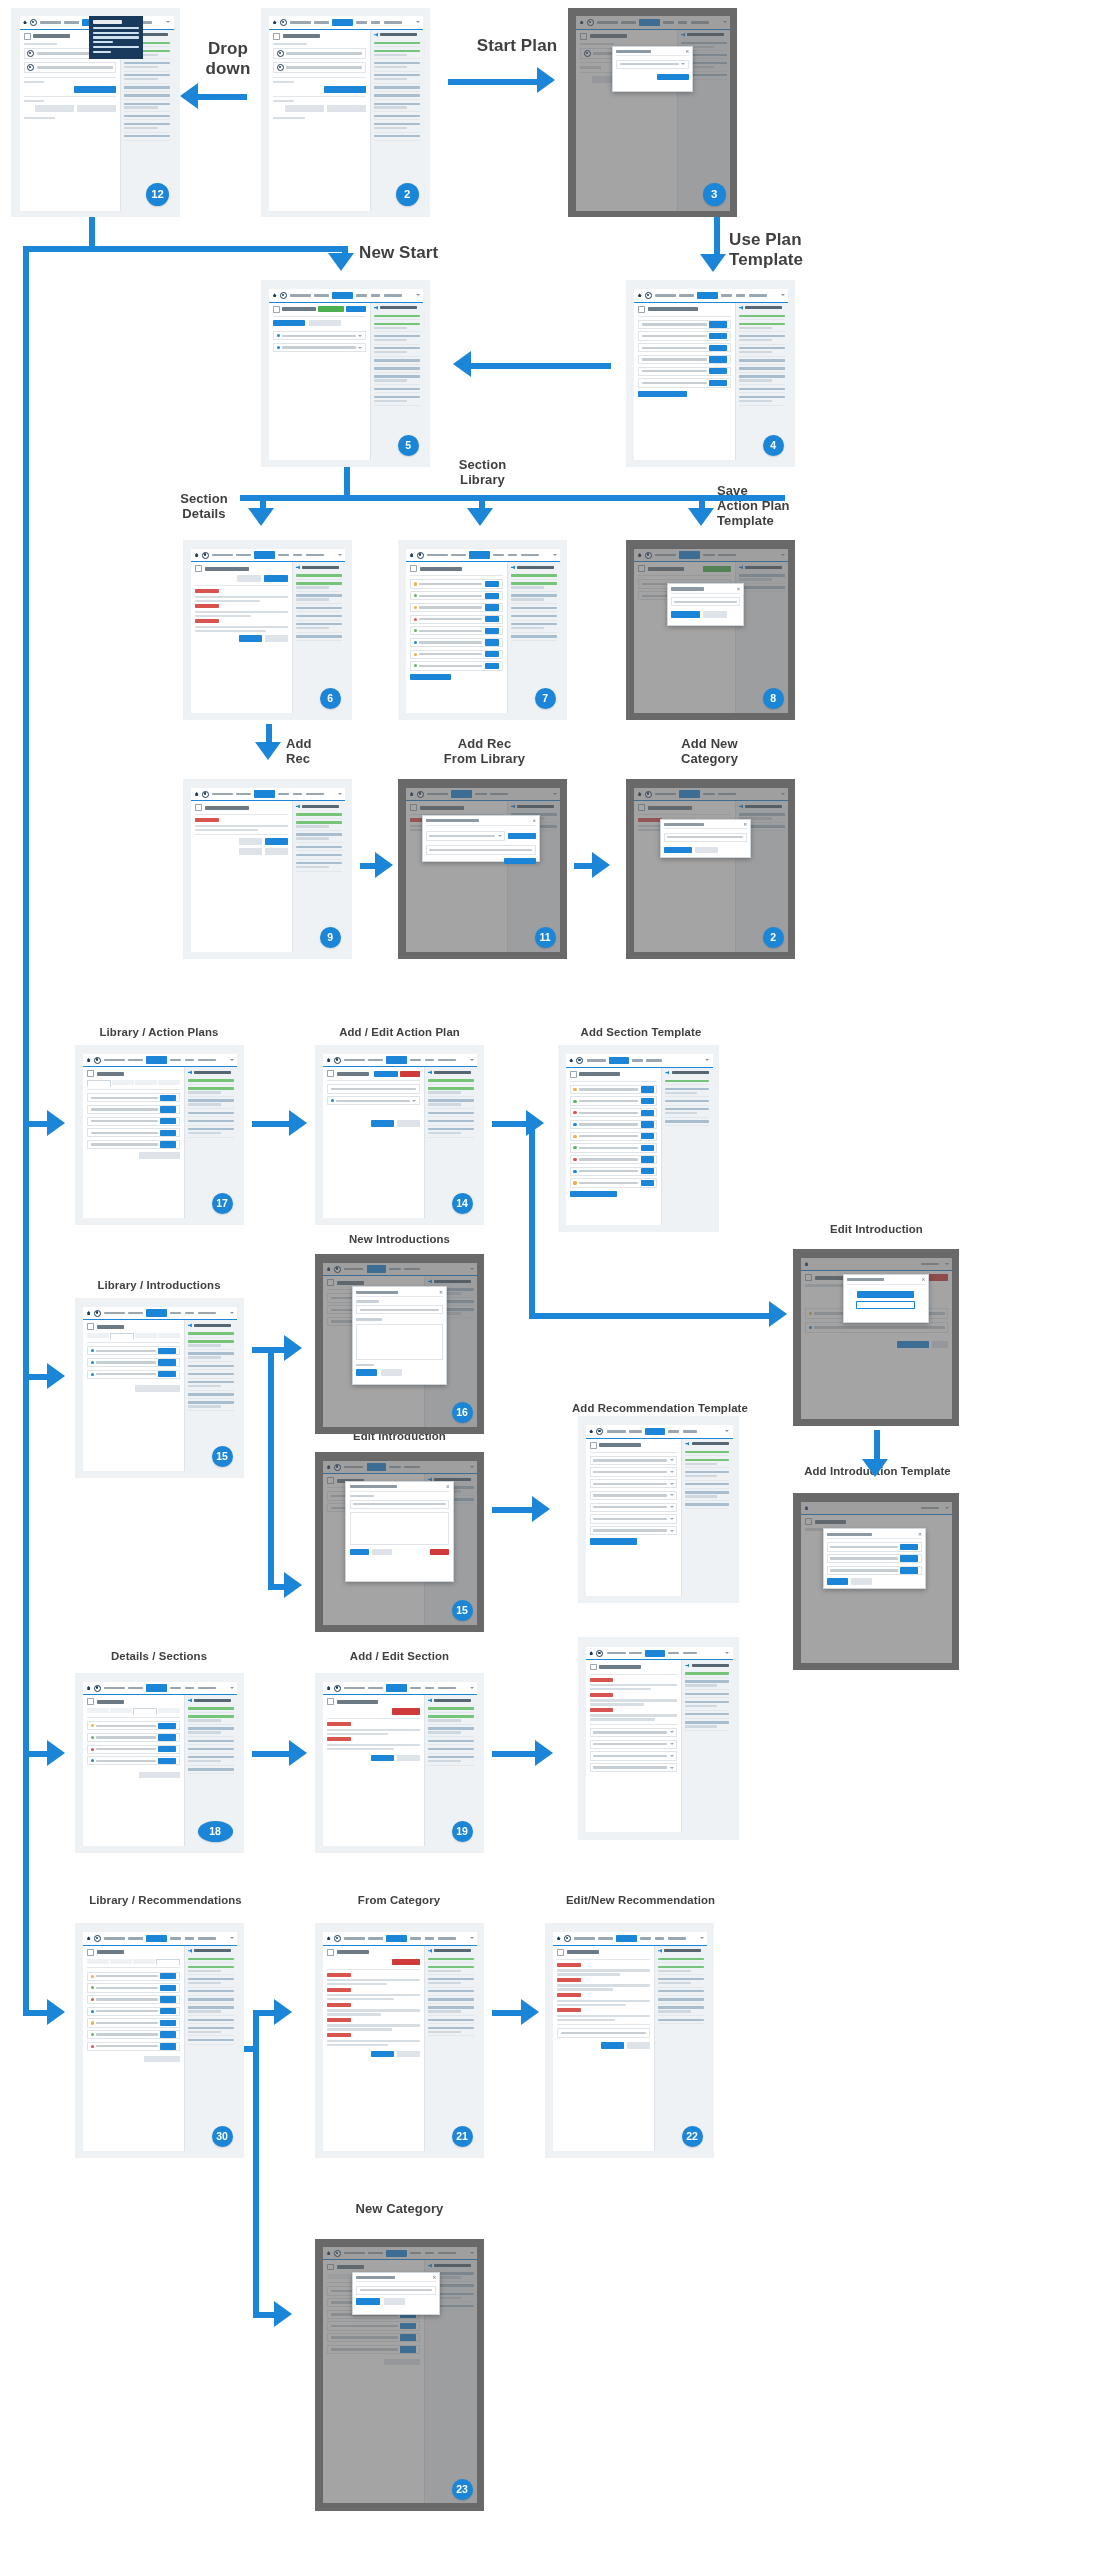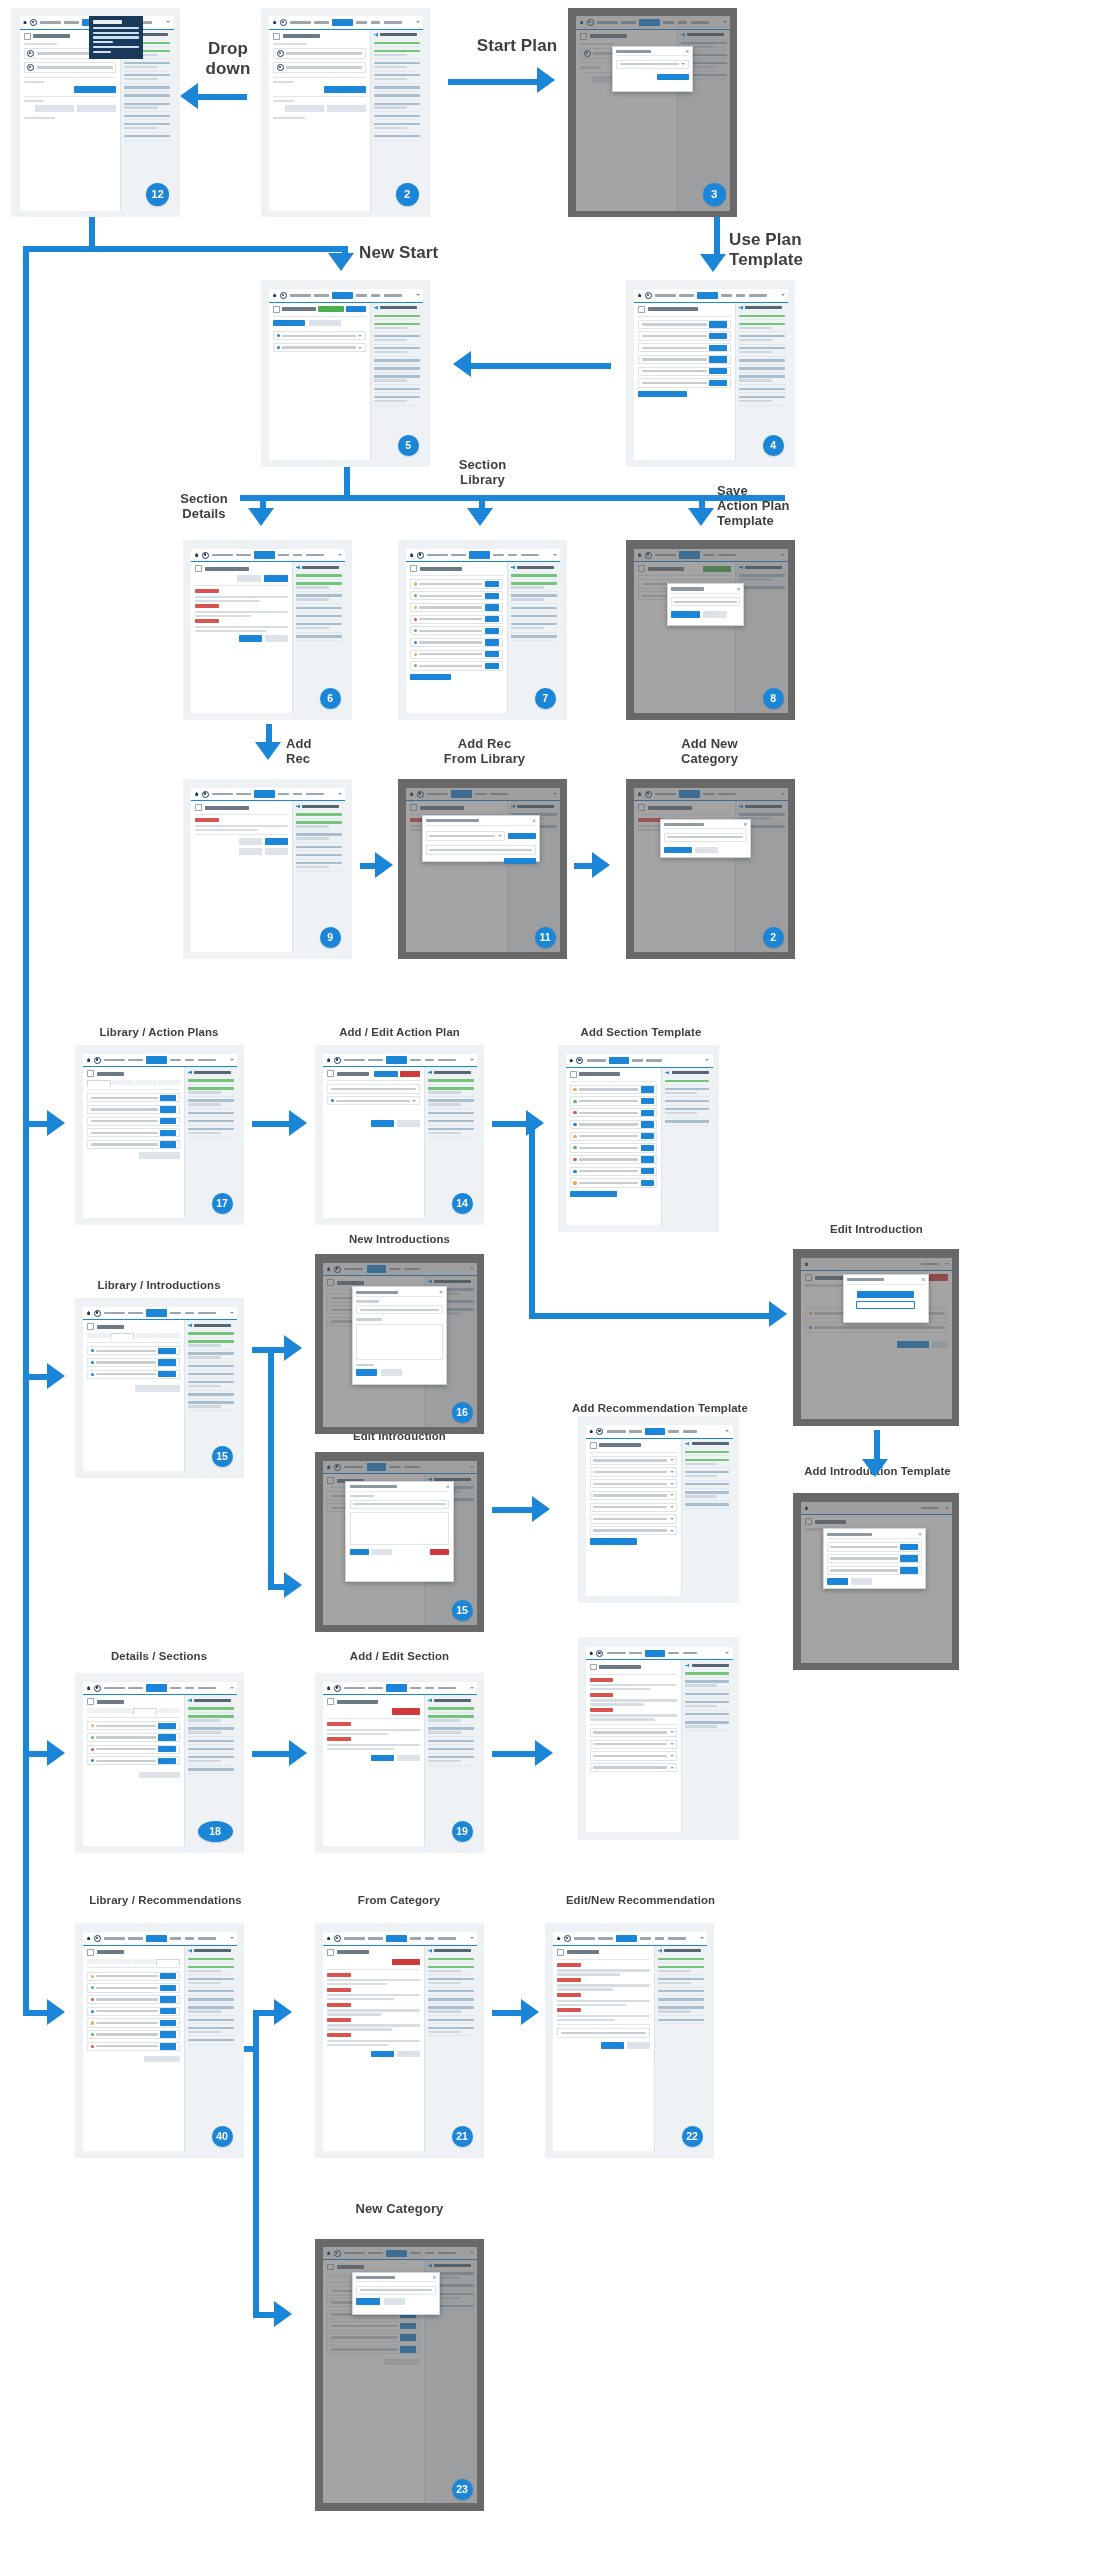--- a/index.html
+++ b/index.html
@@ -2083,21 +2083,21 @@
           <div class="note">
               <div class="l1"></div>
               <div class="l2"></div>
             </div>
           <div class="note">
               <div class="l1"></div>
             </div>
         </div>
       </div>
     </div>
-    <div class="badge" style="right:11.4px;bottom:11.4px;width:21px;height:21px;font-size:10.5px;">40</div>
+    <div class="badge" style="right:11.4px;bottom:11.4px;width:21px;height:21px;font-size:10.5px;">30</div>
   </div>
 
   <div class="screen" style="left:315px;top:1923px;width:169px;height:235px;">
     <div class="mock inset" style="left:5%;top:4%;right:4%;bottom:3%;">
       <div class="navbar">
         <span class="nv-home"></span>
         <span class="nv-avatar"></span>
         <span class="nv-txt" style="width:21px;"></span>
         <span class="nv-txt" style="width:14.6px;"></span>
         <span class="nv-active" style="width:21px;"><span class="nv-txt" style="width:16px;"></span></span>

